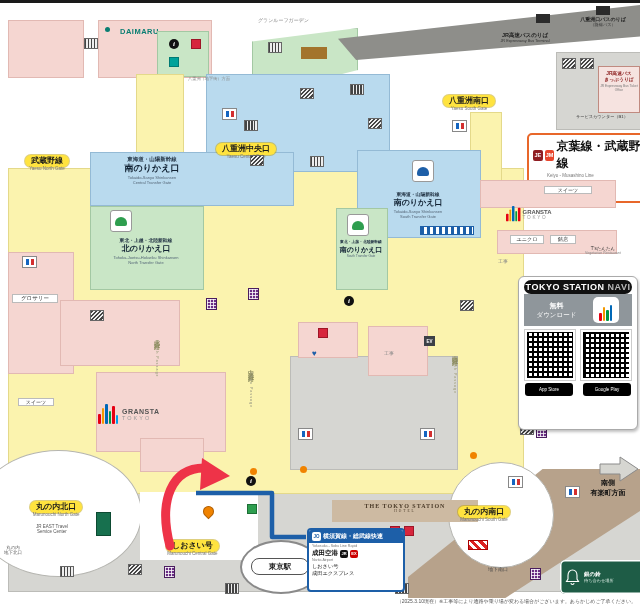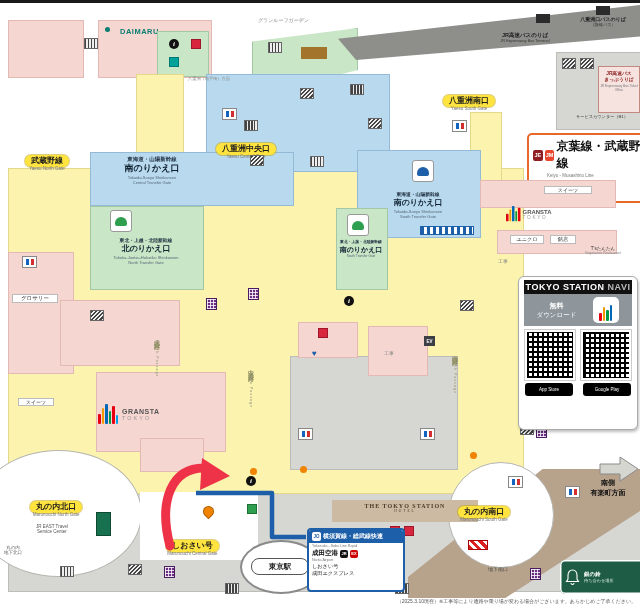--- a/index.html
+++ b/index.html
@@ -366,21 +366,21 @@
       <span style="font-size:6.5px;font-weight:bold;color:#111;">成田空港</span>
       <span class="badge" style="background:#111;width:8px;height:8px;font-size:4px;">JR</span>
       <span class="badge" style="background:#c00;width:8px;height:8px;font-size:4px;">EX</span>
     </div>
     <div style="font-size:3.6px;color:#777;margin:0 3px;">Narita Airport</div>
     <div style="font-size:5.2px;color:#222;margin:1px 3px 0;">しおさい号</div>
     <div style="font-size:5.2px;color:#222;margin:0 3px;">成田エクスプレス</div>
   </div>
 
   <div class="abs appbox" style="left:518px;top:276px;width:118px;height:152px;">
-    <div class="navband" style="margin:3px 5px 0;">
+    <div class="navband" style="margin:3px 5px 0;border-radius:7px;">
       <span>TOKYO STATION</span> <span style="color:#bbb;">NAVI</span>
     </div>
     <div class="freeband" style="margin:0 5px;">
       <span style="text-align:center;">
         <span style="display:block;font-size:7px;font-weight:bold;">無料</span>
         <span style="display:block;font-size:6.5px;">ダウンロード</span>
       </span>
       <span style="width:22px;height:22px;background:#fff;border-radius:5px;display:inline-flex;align-items:flex-end;justify-content:center;padding:2px;">
         <i class="gbar" style="height:8px;background:#e60012;"></i>
           <i class="gbar" style="height:14px;background:#f39800;"></i>

